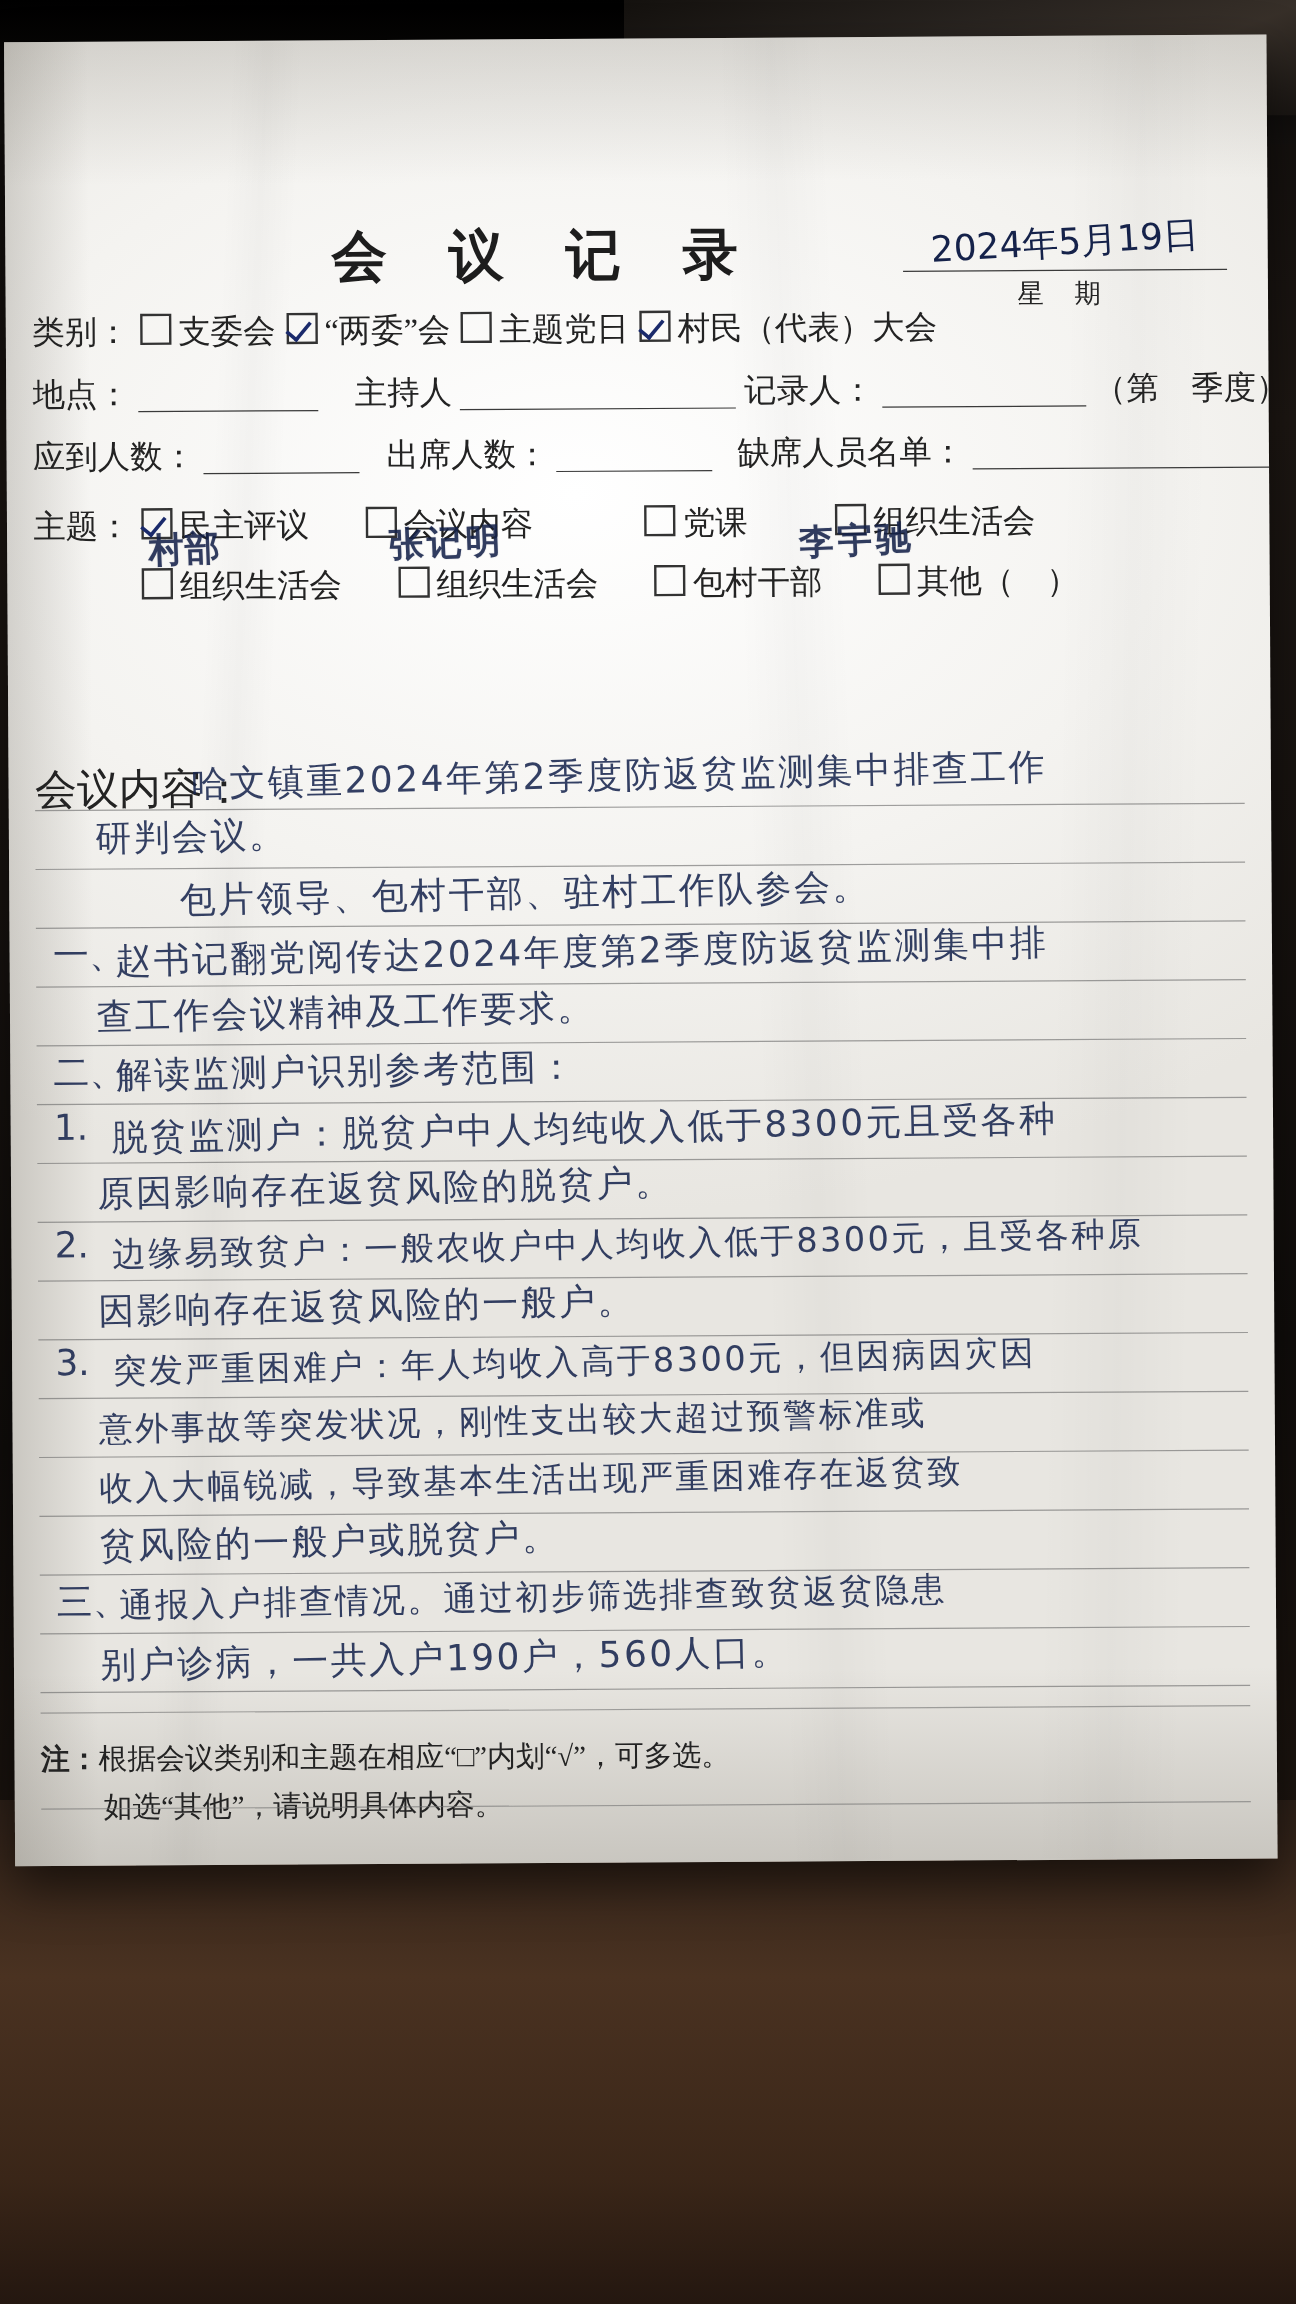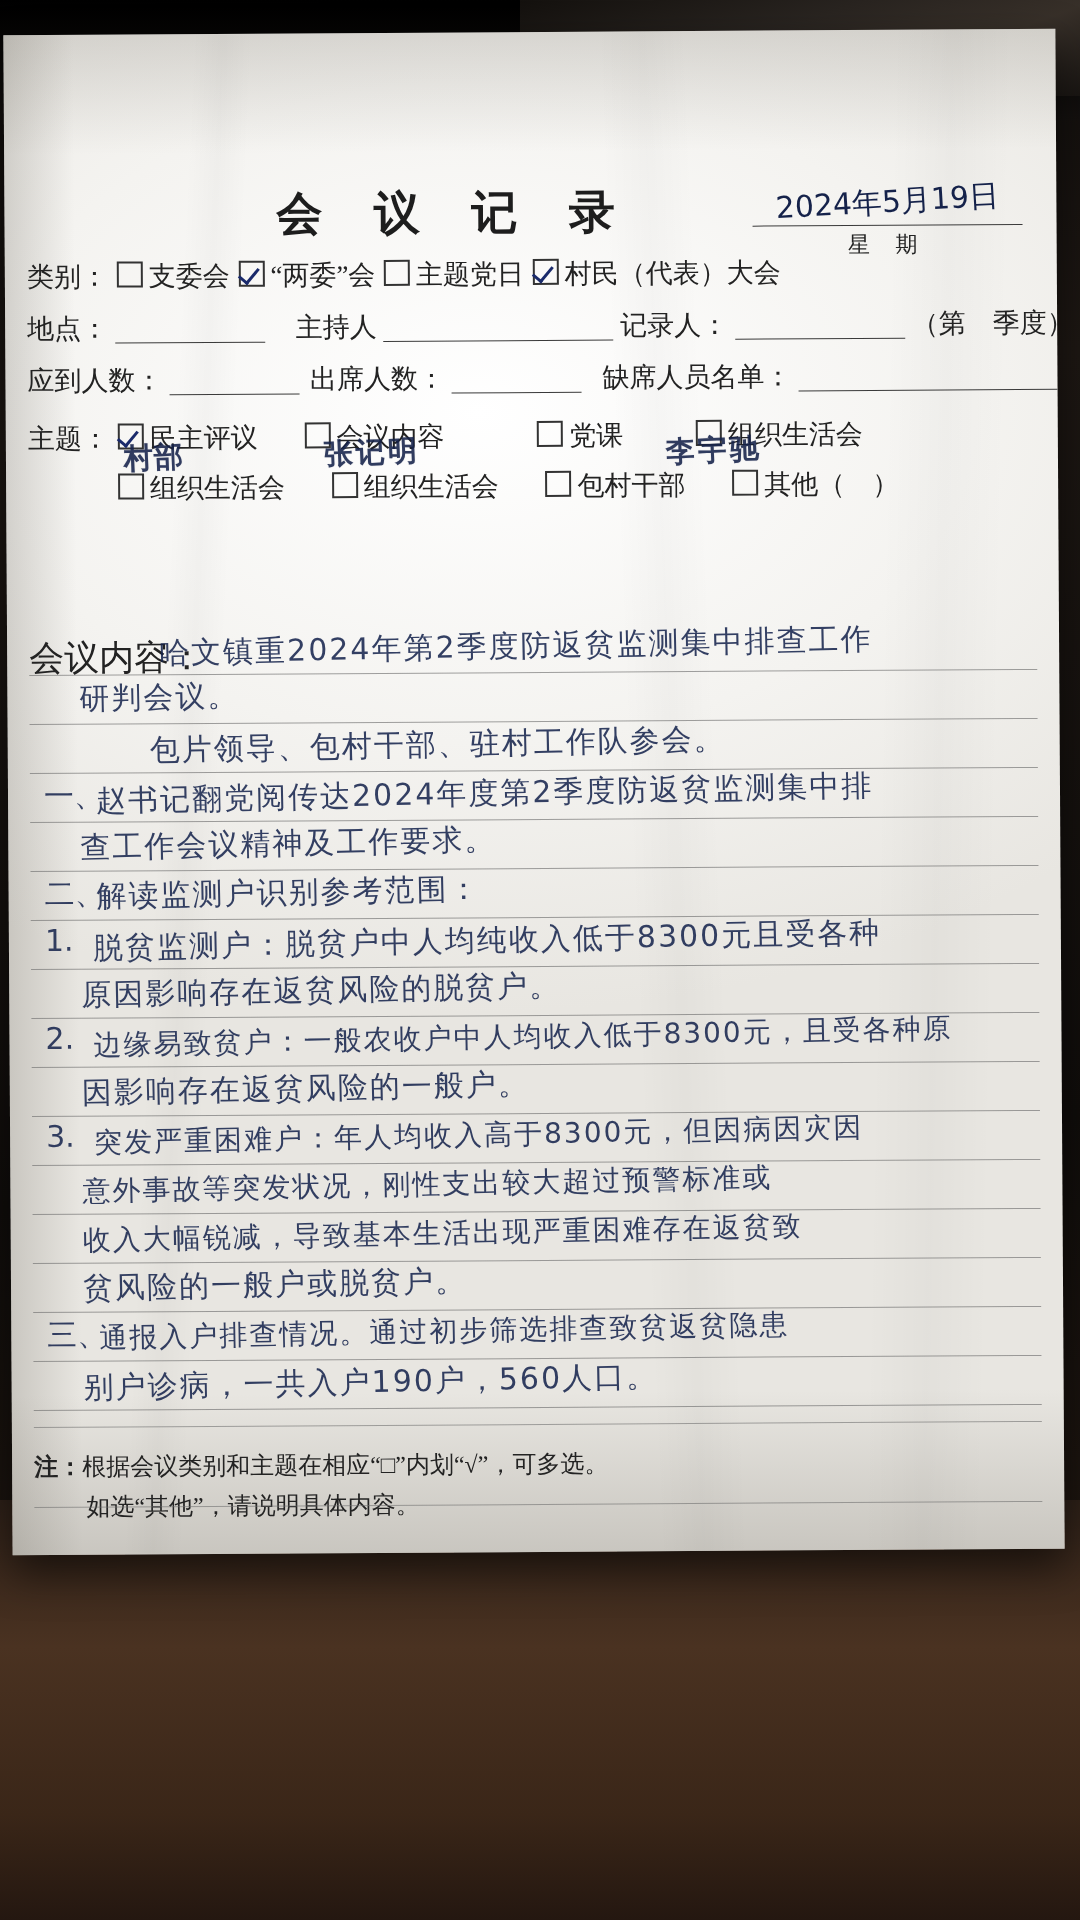--- a/index.html
+++ b/index.html
@@ -284,21 +284,21 @@
         <span class="lbl" style="margin-left:24px">主持人</span>
         <span class="ul" style="width:230px"></span>
         <span class="lbl">记录人：</span>
         <span class="ul" style="width:170px"></span>
         <span class="lbl">（第　季度）</span>
       </div>
 
       <div class="line-row" style="top:14px;">
         <span class="lbl">应到人数：</span>
         <span class="ul" style="width:130px"></span>
-        <span class="lbl" style="margin-left:4px">出席人数：</span>
+        <span class="lbl" style="margin-left:16px">出席人数：</span>
         <span class="ul" style="width:130px"></span>
         <span class="lbl" style="margin-left:14px">缺席人员名单：</span>
         <span class="ul" style="width:280px"></span>
       </div>
 
       <div class="line-row" style="top:24px;">
         <span class="lbl">主题：</span>
         <span class="box checked"></span><span class="lbl">民主评议</span>
         <span class="box" style="margin-left:40px"></span><span class="lbl">会议内容</span>
         <span class="box" style="margin-left:86px"></span><span class="lbl">党课</span>

